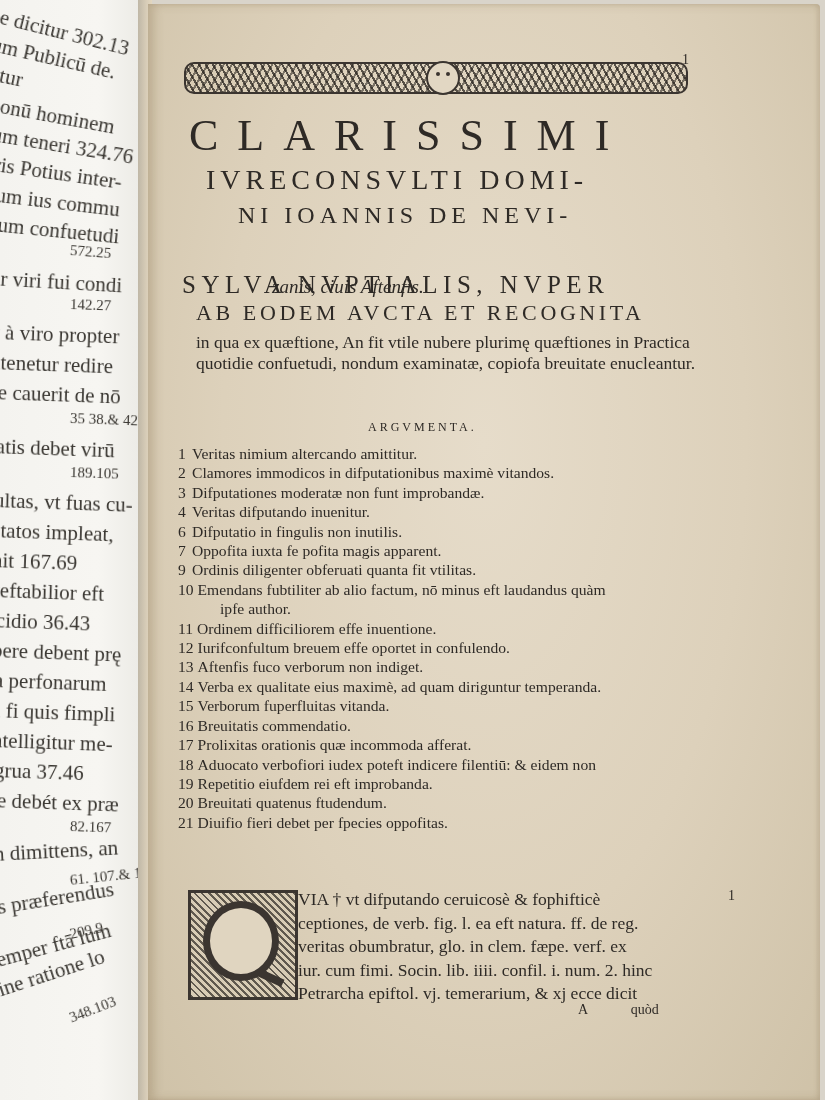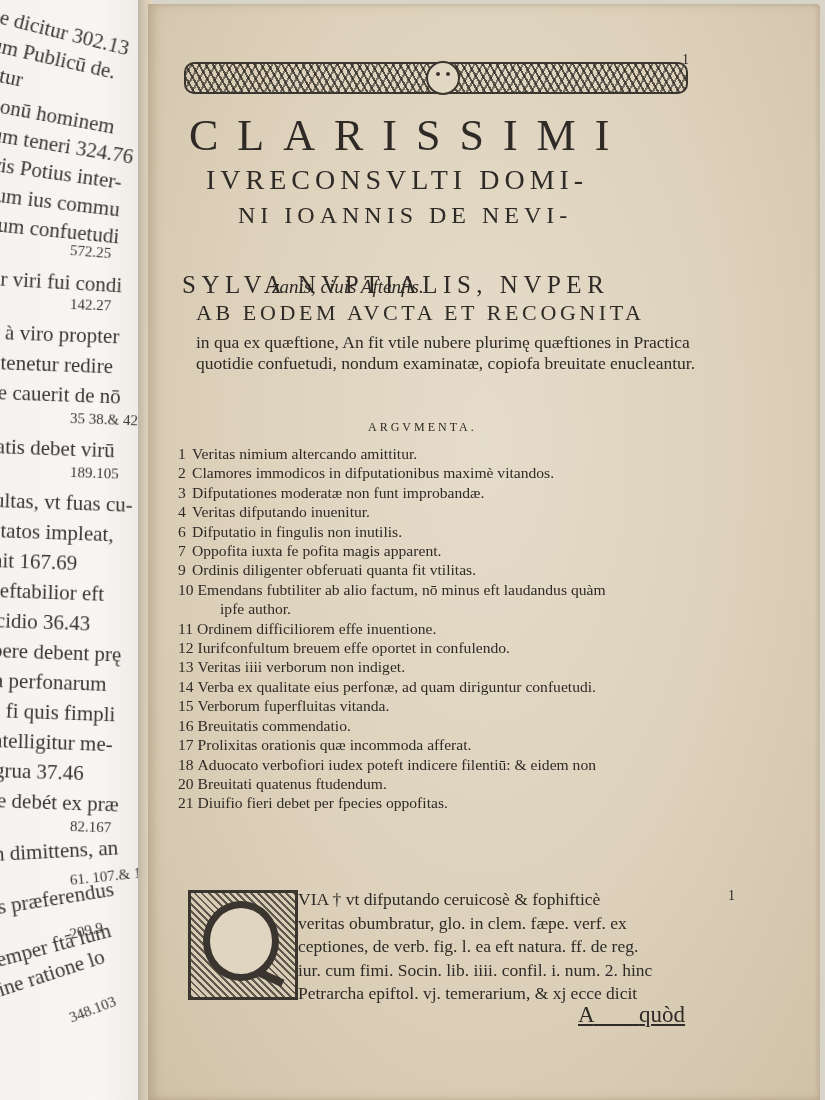--- a/index.html
+++ b/index.html
@@ -71,21 +71,21 @@
     position:absolute; left:12px; top:8px; width:76px; height:80px;
     border:7px solid #3b3530; border-radius:50%; background:#e0d5c0;
     box-sizing:border-box;
   }
   .initial-q-letter::after {
     content:""; position:absolute; right:-12px; bottom:-8px; width:26px; height:8px;
     background:#3b3530; transform:rotate(25deg);
   }
   .body-text { position:absolute; left:150px; top:884px; width:420px; font-family:"Liberation Serif",serif; font-size:17.5px; line-height:23.6px; }
   .margin-note { position:absolute; left:580px; top:884px; font-size:14px; font-family:"Liberation Serif",serif; }
-  .catch-line { position:absolute; left:430px; top:998px; font-size:23px; font-family:"Liberation Serif",serif; word-spacing:40px;text-decoration:underline; }
+  .catch-line { position:absolute; left:430px; top:998px; font-size:14px; font-family:"Liberation Serif",serif; word-spacing:40px; }
 </style>
 </head>
 <body>
 
 <div class="left-page" id="left-page">
     <div class="left-line" style="left: -10px; top: 2px; transform: rotate(14deg); font-size: 21px;">ne dicitur 302.13</div>
     <div class="left-line" style="left: -8px; top: 32px; transform: rotate(12.8deg); font-size: 21px;">um Publicū de.</div>
     <div class="left-line" style="left: -6px; top: 62px; transform: rotate(11.6deg); font-size: 21px;">itur</div>
     <div class="left-line" style="left: -10px; top: 92px; transform: rotate(10.4deg); font-size: 21px;">bonū hominem</div>
     <div class="left-line" style="left: -8px; top: 122px; transform: rotate(9.2deg); font-size: 21px;">um teneri 324.76</div>
@@ -144,37 +144,38 @@
       <div class="arg-item"><span class="arg-num">1</span><span>Veritas nimium altercando amittitur.</span></div>
       <div class="arg-item"><span class="arg-num">2</span><span>Clamores immodicos in difputationibus maximè vitandos.</span></div>
       <div class="arg-item"><span class="arg-num">3</span><span>Difputationes moderatæ non funt improbandæ.</span></div>
       <div class="arg-item"><span class="arg-num">4</span><span>Veritas difputando inuenitur.</span></div>
       <div class="arg-item"><span class="arg-num">6</span><span>Difputatio in fingulis non inutilis.</span></div>
       <div class="arg-item"><span class="arg-num">7</span><span>Oppofita iuxta fe pofita magis apparent.</span></div>
       <div class="arg-item"><span class="arg-num">9</span><span>Ordinis diligenter obferuati quanta fit vtilitas.</span></div>
       <div class="arg-item"><span class="arg-num">10</span><span>Emendans fubtiliter ab alio factum, nō minus eft laudandus quàm</span><span class="arg-cont">ipfe author.</span></div>
       <div class="arg-item"><span class="arg-num">11</span><span>Ordinem difficiliorem effe inuentione.</span></div>
       <div class="arg-item"><span class="arg-num">12</span><span>Iurifconfultum breuem effe oportet in confulendo.</span></div>
-      <div class="arg-item"><span class="arg-num">13</span><span>Veritas iiii verborum non indiget.</span></div>
-      <div class="arg-item"><span class="arg-num">14</span><span>Verba ex qualitate eius perfonæ, ad quam diriguntur confuetudi.</span></div>
+      <div class="arg-item"><span class="arg-num">13</span><span>Aftenfis fuco verborum non indiget.</span></div>
+      <div class="arg-item"><span class="arg-num">14</span><span>Verba ex qualitate eius maximè, ad quam diriguntur temperanda.</span></div>
       <div class="arg-item"><span class="arg-num">15</span><span>Verborum fuperfluitas vitanda.</span></div>
       <div class="arg-item"><span class="arg-num">16</span><span>Breuitatis commendatio.</span></div>
       <div class="arg-item"><span class="arg-num">17</span><span>Prolixitas orationis quæ incommoda afferat.</span></div>
       <div class="arg-item"><span class="arg-num">18</span><span>Aduocato verbofiori iudex poteft indicere filentiū: &amp; eidem non</span></div>
+      <div class="arg-item"><span class="arg-num">19</span><span>Repetitio eiufdem rei eft improbanda.</span></div>
       <div class="arg-item"><span class="arg-num">20</span><span>Breuitati quatenus ftudendum.</span></div>
       <div class="arg-item"><span class="arg-num">21</span><span>Diuifio fieri debet per fpecies oppofitas.</span></div>
     </div>
 
   <div class="initial-q">
     <div class="initial-q-letter"></div>
   </div>
   <div class="body-text ink" id="body-text">
       <div>VIA † vt difputando ceruicosè &amp; fophifticè</div>
+      <div>ceptiones, de verb. fig. l. ea eft natura. ff. de reg.</div>
       <div>veritas obumbratur, glo. in clem. fæpe. verf. ex</div>
-      <div>ceptiones, de verb. fig. l. ea eft natura. ff. de reg.</div>
       <div>iur. cum fimi. Socin. lib. iiii. confil. i. num. 2. hinc</div>
       <div>Petrarcha epiftol. vj. temerarium, &amp; xj ecce dicit</div>
     </div>
   <div class="margin-note ink">1</div>
   <div class="catch-line ink">
     <span>A</span>
     <span>quòd</span>
   </div>
 </div>
 

